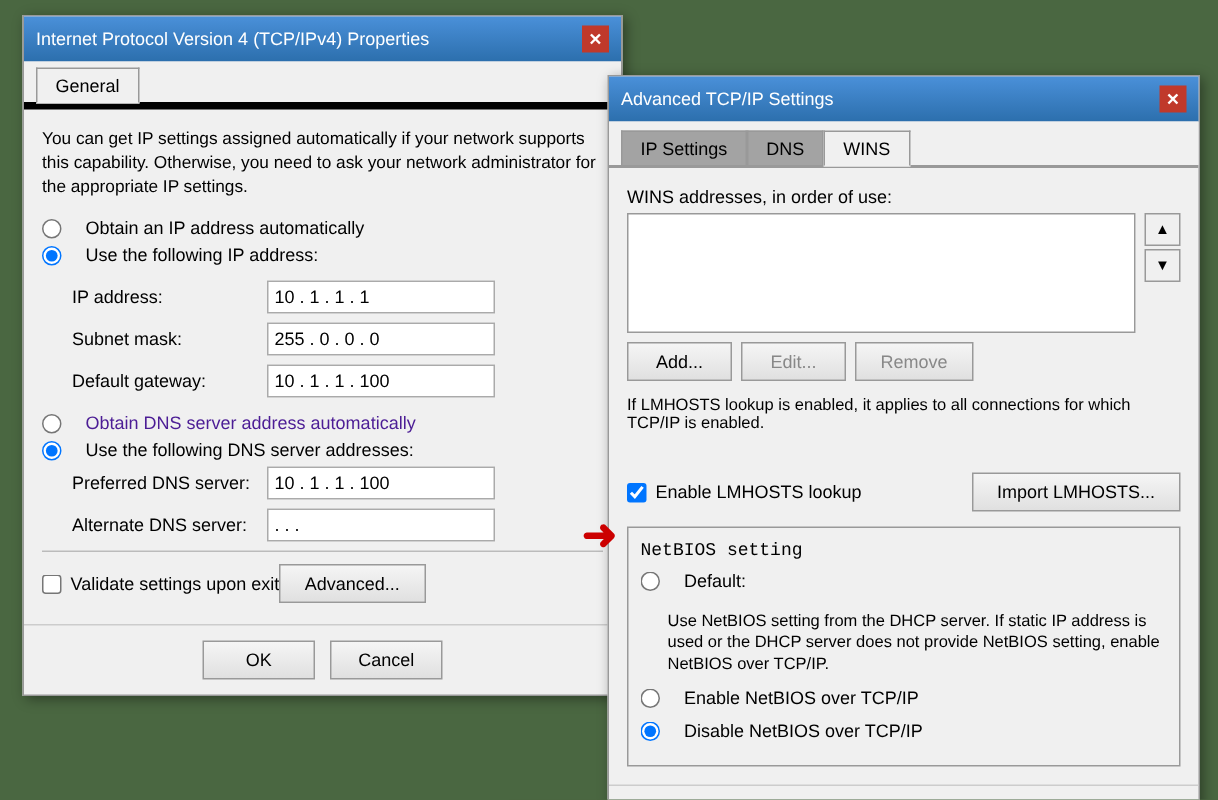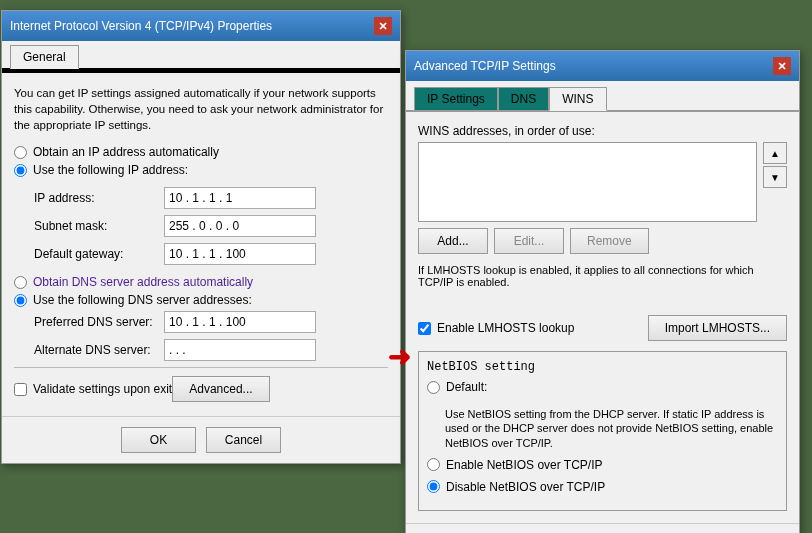--- a/index.html
+++ b/index.html
@@ -42,21 +42,21 @@
       cursor: pointer;
       font-size: 11px;
       display: flex;
       align-items: center;
       justify-content: center;
       font-weight: bold;
     }
 
     
     .dialog1 {
-      left: 1px;
+      left: 15px;
       top: 10px;
       width: 400px;
     }
 
     .dialog2 {
       left: 405px;
       top: 50px;
       width: 395px;
     }
 
@@ -65,21 +65,21 @@
       border-bottom: 5px solid #000000;
       padding: 4px 8px 0;
       display: flex;
       gap: 2px;
     }
 
     .tab {
       padding: 4px 12px;
       border: 1px solid #999;
       border-bottom: none;
-      background: #0f766e;
+      background: #a3a3a3;
       cursor: pointer;
       font-size: 12px;
     }
 
     .tab.active {
       background: #f0f0f0;
       border-bottom: 1px solid #f0f0f0;
       margin-bottom: -1px;
       z-index: 1;
     }
@@ -93,22 +93,22 @@
       margin-bottom: 12px;
       line-height: 1.4;
     }
 
     .radio-group {
       margin-bottom: 10px;
     }
 
     .radio-row {
       display: flex;
-      align-items: center;
-      gap: 6px;
+      align-items: flex-end;
+      gap: 16px;
       margin-bottom: 4px;
     }
 
     .radio-row input[type="radio"] {
       margin: 0;
       width: 13px;
       height: 13px;
     }
 
     .field-row {

